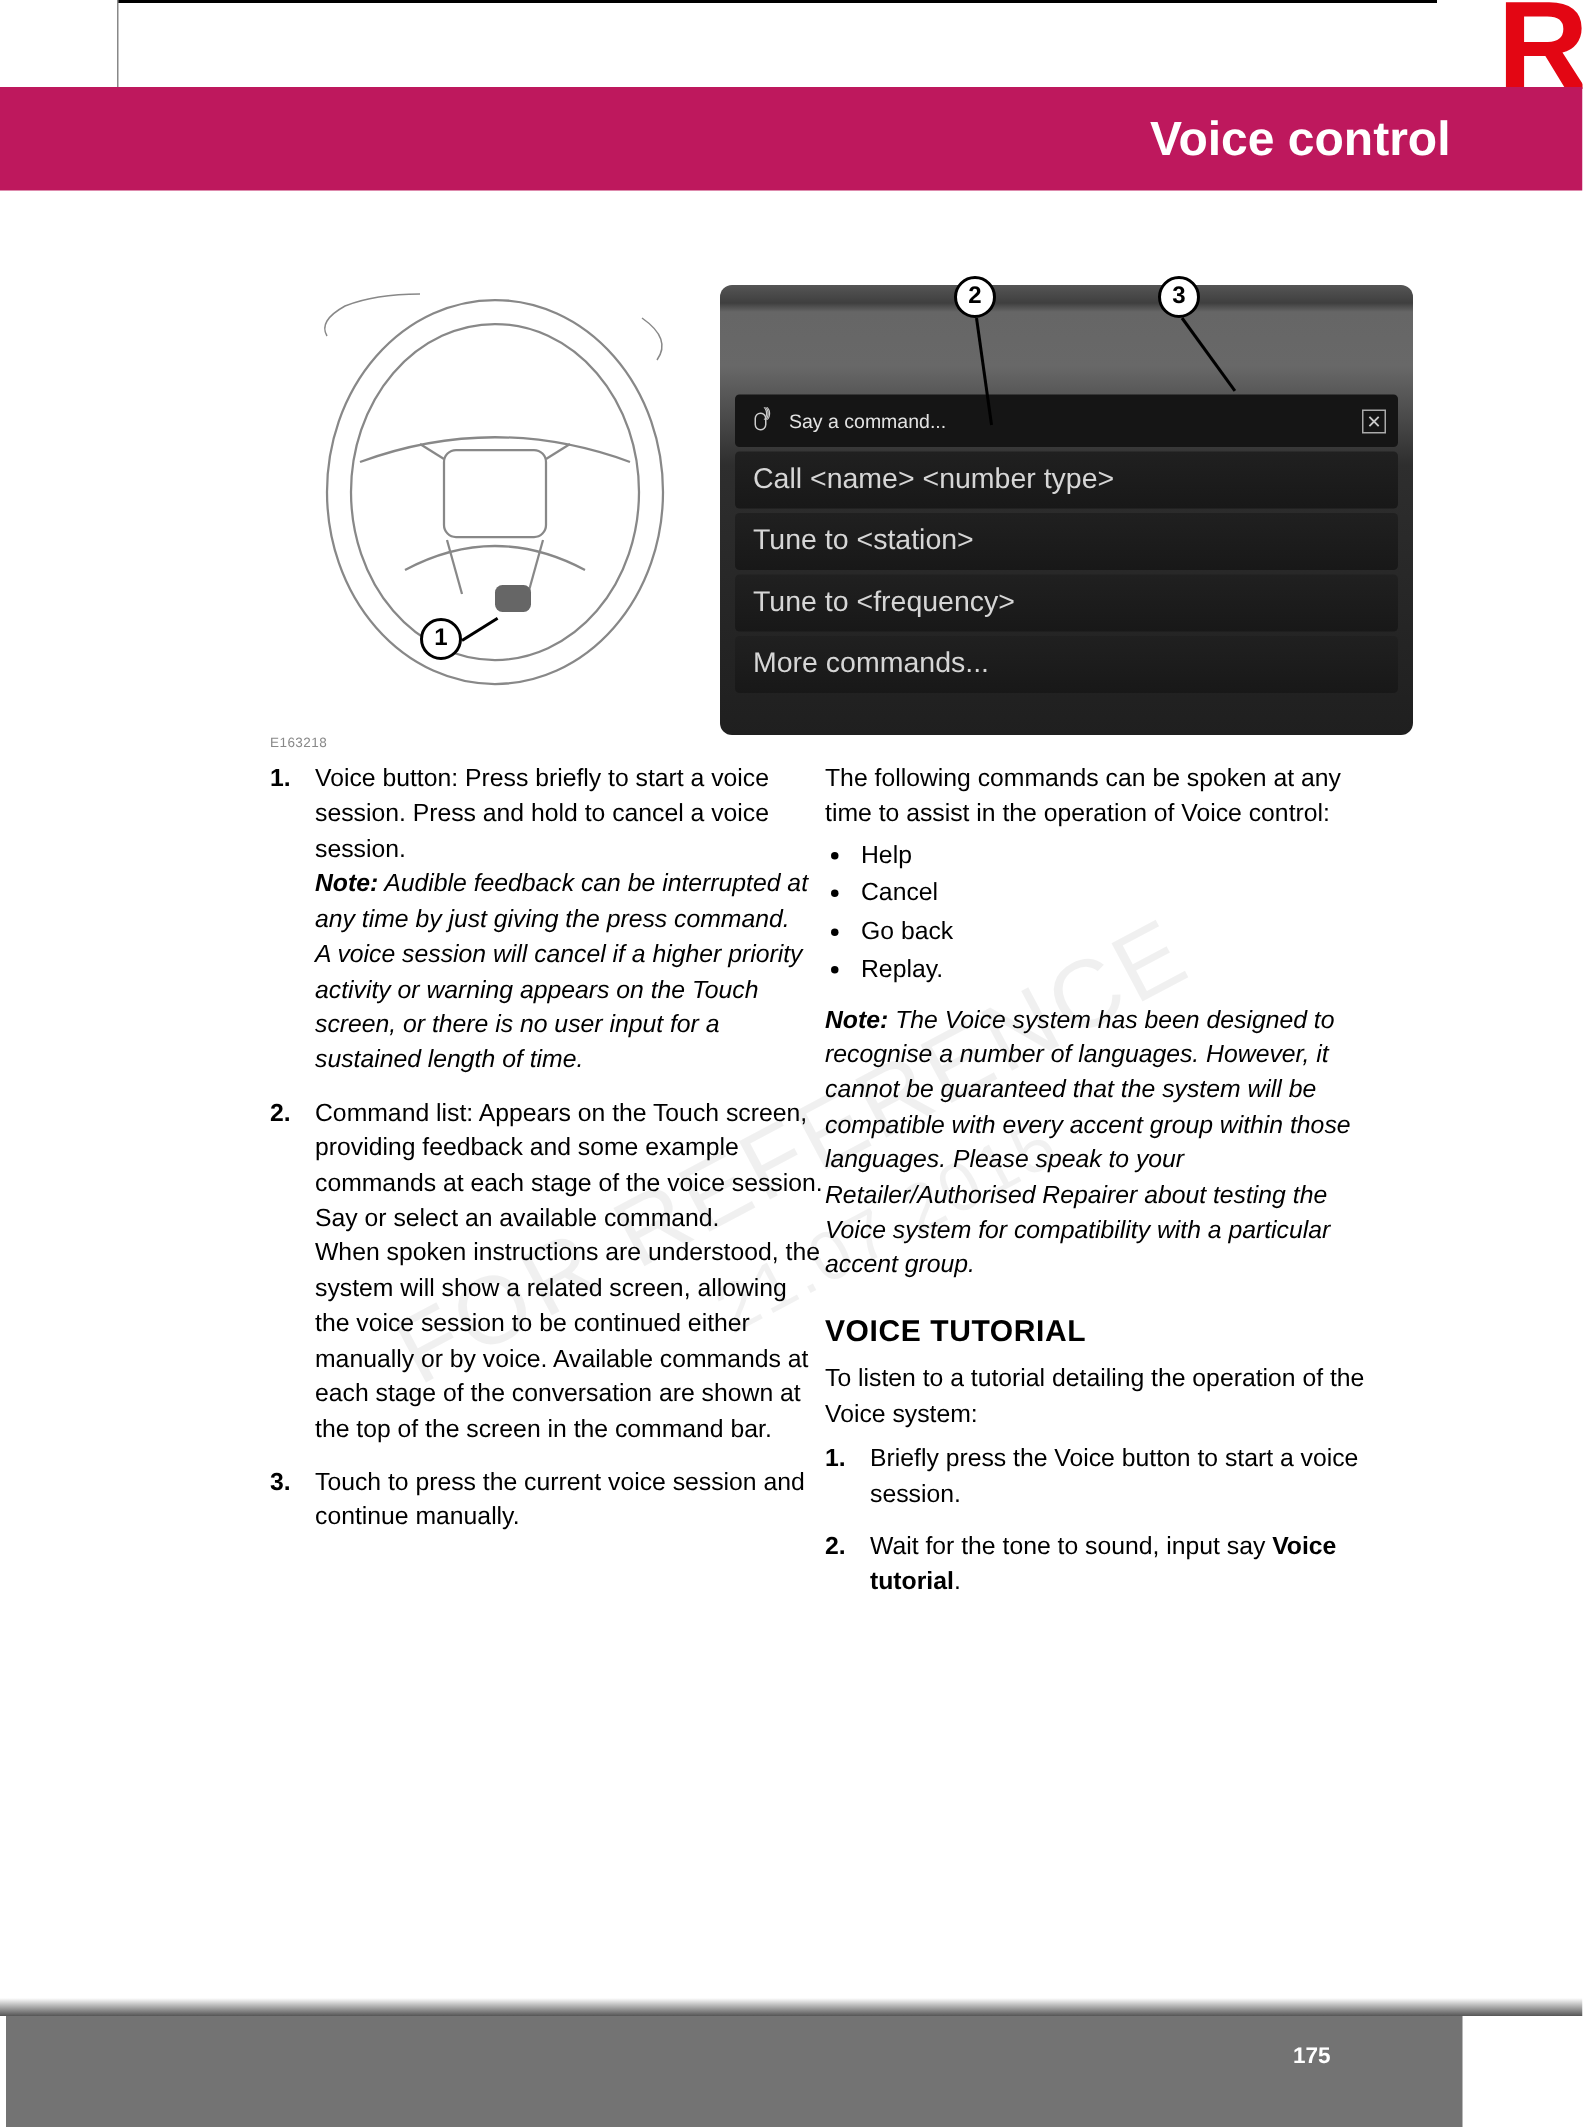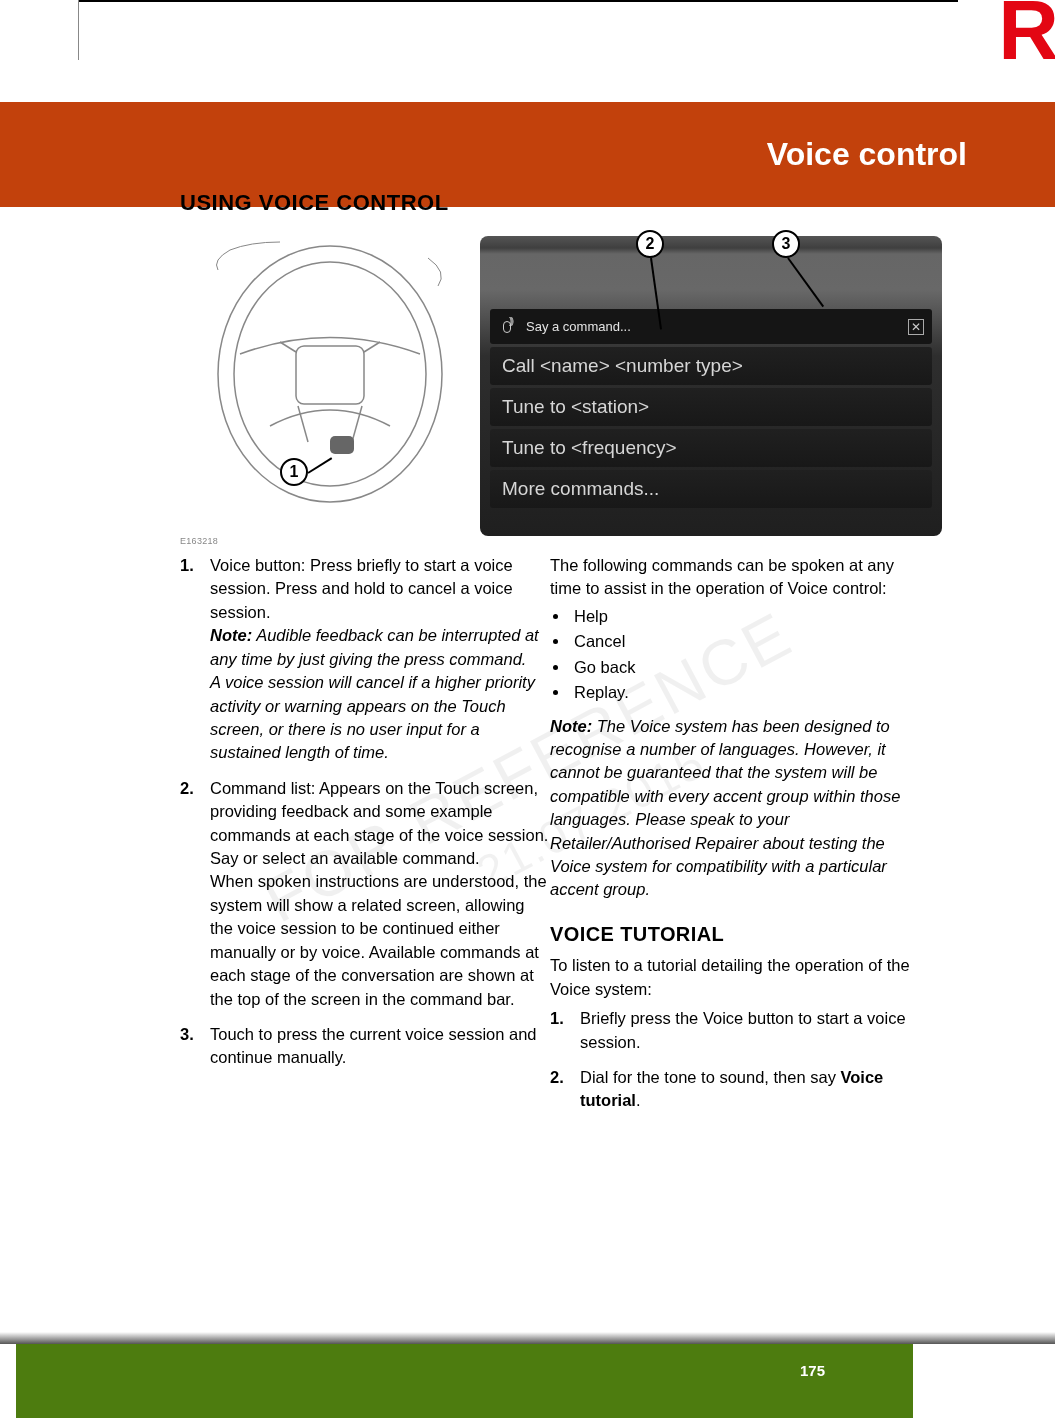--- a/index.html
+++ b/index.html
@@ -13,25 +13,24 @@
   }
   .top-border { position: absolute; top: 0; left: 78px; width: 880px; height: 2px; background: #000; }
   .left-line { position: absolute; top: 0; left: 78px; width: 1px; height: 60px; background: #888; }
   .corner-r {
     position: absolute; top: -12px; right: -4px;
     font-size: 84px; font-weight: 900; color: #e30613;
     font-family: Arial, sans-serif;
     line-height: 1;
   }
   .black-header {
-    position: absolute; top: 58px; left: 0; width: 1055px; height: 105px;
-    background: #c2410c;
+    position: absolute; top: 58px; left: 0; width: 1055px; height: 69px;
+    background: #be185d;
     display: flex; align-items: center; justify-content: flex-end;
     padding-right: 88px;
-    margin-top: 44px;
   }
   .black-header h1 { color: #fff; font-size: 32px; font-weight: 700; }
   .content {
     position: absolute; top: 190px; left: 180px; width: 770px;
   }
   .section-title { font-size: 22px; font-weight: 700; letter-spacing: 0.5px; margin-bottom: 20px; }
   .figure {
     width: 770px; height: 310px; position: relative;
     margin-bottom: 8px;
   }
@@ -114,22 +113,22 @@
   .watermark2 {
     position: absolute; left: 56%; top: 790px; transform: translate(-50%, 0) rotate(-28deg);
     font-size: 46px; color: rgba(0,0,0,0.055); letter-spacing: 2px;
     pointer-events: none;
   }
   .footer-gradient {
     position: absolute; bottom: 74px; left: 0; width: 1055px; height: 12px;
     background: linear-gradient(180deg, #fff 0%, #555 100%);
   }
   .footer-bar {
-    position: absolute; bottom: 0; left: 16px; width: 897px; height: 74px;
-    background: #4d7c0f; color: #fff;
+    position: absolute; bottom: 0; left: 4px; width: 971px; height: 74px;
+    background: #737373; color: #fff;
   }
   .page-no {
     position: absolute; right: 88px; top: 18px; font-weight: 700; font-size: 15px; color: #fff;
   }
   .mic-icon {
     width: 14px; height: 14px; display: inline-block; position: relative;
   }
   .mic-icon::before {
     content: ""; position: absolute; left: 1px; top: 1px;
     width: 6px; height: 10px; border: 1.2px solid #ccc; border-radius: 5px;
@@ -146,21 +145,20 @@
 <div class="corner-r">R</div>
 
 <div class="black-header">
   <h1>Voice control</h1>
 </div>
 
 <div class="watermark">FOR REFERENCE</div>
 <div class="watermark2">21.07.2015</div>
 
 <div class="content">
-  <div class="section-title">USING VOICE CONTROL</div>
 
   <div class="figure">
     <div class="wheel-box">
       <svg class="wheel-svg" viewBox="0 0 280 280">
         <g stroke="#888" fill="none" stroke-width="1.5">
           <ellipse cx="150" cy="138" rx="112" ry="128"></ellipse>
           <ellipse cx="150" cy="138" rx="96" ry="112"></ellipse>
           <path d="M 60 118 Q 150 85 240 118"></path>
           <path d="M 90 190 Q 150 158 210 190"></path>
           <rect x="116" y="110" width="68" height="58" rx="8"></rect>
@@ -226,21 +224,21 @@
         <li>Replay.</li>
       </ul>
       <p>
         <span class="note-lead">Note:</span><span class="note-body"> The Voice system has been designed to recognise a number of languages. However, it cannot be guaranteed that the system will be compatible with every accent group within those languages. Please speak to your Retailer/Authorised Repairer about testing the Voice system for compatibility with a particular accent group.</span>
       </p>
       <div class="h2">VOICE TUTORIAL</div>
       <p>To listen to a tutorial detailing the operation of the Voice system:</p>
       <ol class="ol" style="margin-top:6px;">
         <li>Briefly press the Voice button to start a voice session.</li>
         <li>
-          <span>Dial for the tone to sound, then say </span><b>Voice tutorial</b><span>.</span>
+          <span>Wait for the tone to sound, input say </span><b>Voice tutorial</b><span>.</span>
         </li>
       </ol>
     </div>
   </div>
 </div>
 
 <div class="footer-gradient"></div>
 <div class="footer-bar">
   <div class="page-no">175</div>
 </div>

